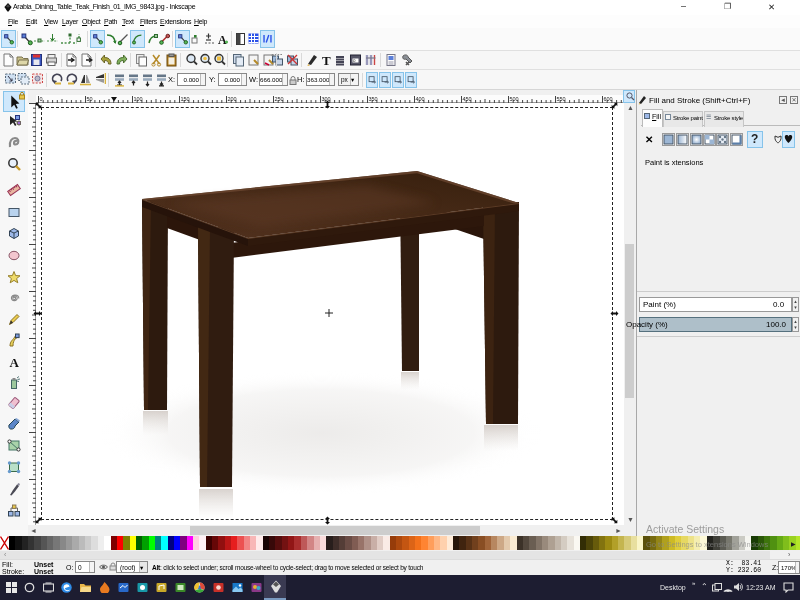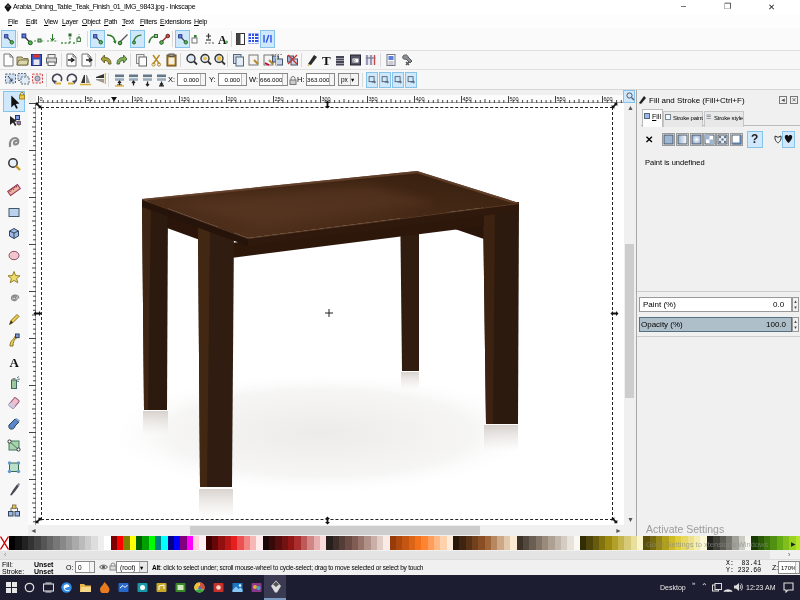--- a/index.html
+++ b/index.html
@@ -817,21 +817,21 @@
   </svg>
 <div class="abs hscroll"></div>
 <div class="abs stxt" style="left:30px;top:527px;color:#555">◄</div>
 <div class="abs stxt" style="left:615px;top:527px;color:#555">►</div>
 <div class="abs thumb" style="left:190px;top:526px;width:290px;height:9px"></div>
 <div class="abs panel"></div>
 <svg class="ic" style="left:638px;top:95px" width="9" height="10" viewBox="0 0 9 10">
     <path d="M1 8 L6 1 L8 3 L3 9 Z" fill="#222"></path>
     <path d="M1 8 L0.8 9.5 L2.5 9 Z" fill="#e0b040"></path>
   </svg>
-<div class="ptxt" style="left:649px;top:96px">Fill and Stroke (Fill+Ctrl+F)</div>
+<div class="ptxt" style="left:649px;top:96px">Fill and Stroke (Shift+Ctrl+F)</div>
 <div class="abs" style="left:779px;top:96px;width:8px;height:8px;border:1px solid #777;font-size:6px;text-align:center;line-height:7px;color:#555">◄</div>
 <div class="abs" style="left:790px;top:96px;width:8px;height:8px;border:1px solid #777;font-size:6px;text-align:center;line-height:7px;color:#555">✕</div>
 <div class="abs" style="left:641px;top:110px;width:159px;height:16px;border-bottom:1px solid #bbb"></div>
 <div class="abs" style="left:642px;top:109px;width:21px;height:18px;background:#fdfdfd;border:1px solid #bbb;border-bottom:none"></div>
 <div class="abs" style="left:644px;top:113px;width:6px;height:6px;background:#9db8e8;border:1px solid #567"></div>
 <div class="ptxt" style="left:652px;top:113px;font-size:7px"><u>F</u>ill</div>
 <div class="abs" style="left:663px;top:111px;width:40px;height:16px;background:#e8e8e8;border:1px solid #c6c6c6;border-bottom:none"></div>
 <div class="abs" style="left:665px;top:114px;width:6px;height:6px;background:#f6f6f6;border:1px solid #789"></div>
 <div class="ptxt" style="left:673px;top:115px;font-size:6px;letter-spacing:-0.2px">Stroke paint</div>
 <div class="abs" style="left:704px;top:111px;width:40px;height:16px;background:#e8e8e8;border:1px solid #c6c6c6;border-bottom:none"></div>
@@ -884,28 +884,28 @@
   </svg>
 <div class="abs hl" style="left:747px;top:131px;width:16px;height:17px"></div>
 <div class="abs" style="left:751px;top:132px;font-size:12px;font-weight:bold;color:#222">?</div>
 <svg class="ic" style="left:774px;top:135px" width="8" height="9" viewBox="0 0 8 9">
     <path d="M1 1 L4 2.3 L7 1 L7 3.5 C7 6 4 8 4 8 C4 8 1 6 1 3.5 Z" fill="none" stroke="#333"></path>
   </svg>
 <div class="abs hl" style="left:782px;top:131px;width:13px;height:17px"></div>
 <svg class="ic" style="left:784px;top:134px" width="9" height="10" viewBox="0 0 9 10">
     <path d="M4.5 9 C4.5 9 0.8 5.5 0.8 3 C0.8 0.5 4 0.5 4.5 2.5 C5 0.5 8.2 0.5 8.2 3 C8.2 5.5 4.5 9 4.5 9 Z" fill="#111"></path>
   </svg>
-<div class="ptxt" style="left:645px;top:158px;font-size:7.5px">Paint is undefined</div>
+<div class="ptxt" style="left:645px;top:158px;font-size:7.5px">Paint is xtensions</div>
 <div class="abs" style="left:637px;top:291px;width:163px;height:1px;background:#ccc"></div>
 <div class="abs" style="left:639px;top:297px;width:153px;height:15px;background:#fff;border:1px solid #999"></div>
 <div class="ptxt" style="left:643px;top:300px">Paint (%)</div>
 <div class="ptxt" style="left:773px;top:300px">0.0</div>
 <div class="abs" style="left:792px;top:297px;width:7px;height:15px;background:#f0f0f0;border:1px solid #999;font-size:5px;text-align:center;color:#444;line-height:6px">▴<br>▾</div>
 <div class="abs" style="left:639px;top:317px;width:153px;height:15px;background:#aebfc9;border:1px solid #55707e"></div>
-<div class="ptxt" style="left:641px;top:320px">Opacity (%)</div>
+<div class="ptxt" style="left:626px;top:320px">Opacity (%)</div>
 <div class="ptxt" style="left:766px;top:320px">100.0</div>
 <div class="abs" style="left:792px;top:317px;width:7px;height:15px;background:#f0f0f0;border:1px solid #999;font-size:5px;text-align:center;color:#444;line-height:6px">▴<br>▾</div>
 <div class="abs" style="left:637px;top:336px;width:163px;height:1px;background:#ccc"></div>
 <div class="abs palette"><svg class="pal" style="width:9px" viewBox="0 0 9 14">
       <rect x="0" y="0" width="9" height="14" fill="#fff"></rect>
       <path d="M0.5 0.5 L8.5 13.5 M8.5 0.5 L0.5 13.5" stroke="#c00" stroke-width="1.4"></path>
     </svg><div class="pal" style="background:#000000"></div><div class="pal" style="background:#111111"></div><div class="pal" style="background:#222222"></div><div class="pal" style="background:#333333"></div><div class="pal" style="background:#444444"></div><div class="pal" style="background:#555555"></div><div class="pal" style="background:#666666"></div><div class="pal" style="background:#777777"></div><div class="pal" style="background:#888888"></div><div class="pal" style="background:#999999"></div><div class="pal" style="background:#aaaaaa"></div><div class="pal" style="background:#bbbbbb"></div><div class="pal" style="background:#cccccc"></div><div class="pal" style="background:#dddddd"></div><div class="pal" style="background:#eeeeee"></div><div class="pal" style="background:#ffffff"></div><div class="pal" style="background:#800000"></div><div class="pal" style="background:#ff0000"></div><div class="pal" style="background:#808000"></div><div class="pal" style="background:#ffff00"></div><div class="pal" style="background:#006000"></div><div class="pal" style="background:#00a000"></div><div class="pal" style="background:#00ff00"></div><div class="pal" style="background:#008080"></div><div class="pal" style="background:#00ffff"></div><div class="pal" style="background:#000080"></div><div class="pal" style="background:#0000ff"></div><div class="pal" style="background:#800080"></div><div class="pal" style="background:#ff00ff"></div><div class="pal" style="background:#ffd0e0"></div><div class="pal" style="background:#fff0f5"></div><div class="pal" style="background:#3c0000"></div><div class="pal" style="background:#660707"></div><div class="pal" style="background:#910f0f"></div><div class="pal" style="background:#bb1616"></div><div class="pal" style="background:#e61e1e"></div><div class="pal" style="background:#ec5151"></div><div class="pal" style="background:#f28484"></div><div class="pal" style="background:#f8b7b7"></div><div class="pal" style="background:#ffebeb"></div><div class="pal" style="background:#190505"></div><div class="pal" style="background:#370909"></div><div class="pal" style="background:#550d0d"></div><div class="pal" style="background:#731212"></div><div class="pal" style="background:#911616"></div><div class="pal" style="background:#aa2e2e"></div><div class="pal" style="background:#be5959"></div><div class="pal" style="background:#d28585"></div><div class="pal" style="background:#e6b0b0"></div><div class="pal" style="background:#fadcdc"></div><div class="pal" style="background:#281e1c"></div><div class="pal" style="background:#3e2d29"></div><div class="pal" style="background:#543d37"></div><div class="pal" style="background:#6a4c45"></div><div class="pal" style="background:#805c53"></div><div class="pal" style="background:#987369"></div><div class="pal" style="background:#b09188"></div><div class="pal" style="background:#c9afa7"></div><div class="pal" style="background:#e1cdc6"></div><div class="pal" style="background:#faebe6"></div><div class="pal" style="background:#963c0a"></div><div class="pal" style="background:#ad490e"></div><div class="pal" style="background:#c45612"></div><div class="pal" style="background:#dc6417"></div><div class="pal" style="background:#f3711b"></div><div class="pal" style="background:#ff8432"></div><div class="pal" style="background:#ff9e5b"></div><div class="pal" style="background:#ffb784"></div><div class="pal" style="background:#ffd1ad"></div><div class="pal" style="background:#ffebd7"></div><div class="pal" style="background:#281608"></div><div class="pal" style="background:#40240f"></div><div class="pal" style="background:#583216"></div><div class="pal" style="background:#71401d"></div><div class="pal" style="background:#894e24"></div><div class="pal" style="background:#a1653a"></div><div class="pal" style="background:#b78760"></div><div class="pal" style="background:#cda886"></div><div class="pal" style="background:#e3c9ac"></div><div class="pal" style="background:#faebd2"></div><div class="pal" style="background:#3c3228"></div><div class="pal" style="background:#53483d"></div><div class="pal" style="background:#6a5e52"></div><div class="pal" style="background:#827467"></div><div class="pal" style="background:#998a7c"></div><div class="pal" style="background:#aea092"></div><div class="pal" style="background:#c1b6aa"></div><div class="pal" style="background:#d4ccc2"></div><div class="pal" style="background:#e7e2da"></div><div class="pal" style="background:#faf8f2"></div><div class="pal" style="background:#322d05"></div><div class="pal" style="background:#4c4408"></div><div class="pal" style="background:#675b0b"></div><div class="pal" style="background:#82730f"></div><div class="pal" style="background:#9c8a12"></div><div class="pal" style="background:#b2a028"></div><div class="pal" style="background:#c4b54f"></div><div class="pal" style="background:#d6ca78"></div><div class="pal" style="background:#e8df9f"></div><div class="pal" style="background:#faf5c8"></div><div class="pal" style="background:#5a500a"></div><div class="pal" style="background:#766a10"></div><div class="pal" style="background:#938517"></div><div class="pal" style="background:#b0a01e"></div><div class="pal" style="background:#cdba24"></div><div class="pal" style="background:#dfcd3b"></div><div class="pal" style="background:#e6d862"></div><div class="pal" style="background:#ede289"></div><div class="pal" style="background:#f4edb0"></div><div class="pal" style="background:#fcf8d7"></div><div class="pal" style="background:#23231e"></div><div class="pal" style="background:#3f3f38"></div><div class="pal" style="background:#5b5b53"></div><div class="pal" style="background:#78786e"></div><div class="pal" style="background:#a1a199"></div><div class="pal" style="background:#cbcbc4"></div><div class="pal" style="background:#f5f5f0"></div><div class="pal" style="background:#193c05"></div><div class="pal" style="background:#2b5809"></div><div class="pal" style="background:#3e750d"></div><div class="pal" style="background:#509111"></div><div class="pal" style="background:#66aa16"></div><div class="pal" style="background:#80be1c"></div><div class="pal" style="background:#9ad222"></div><div class="pal" style="background:#b4e628"></div></div>
 <div class="abs stxt" style="left:791px;top:540px;color:#222;font-size:6px">▶</div>
 <div class="abs palscroll"></div>
 <div class="abs" style="left:0px;top:551px;width:770px;height:8px;background:#e4e4e4"></div>

